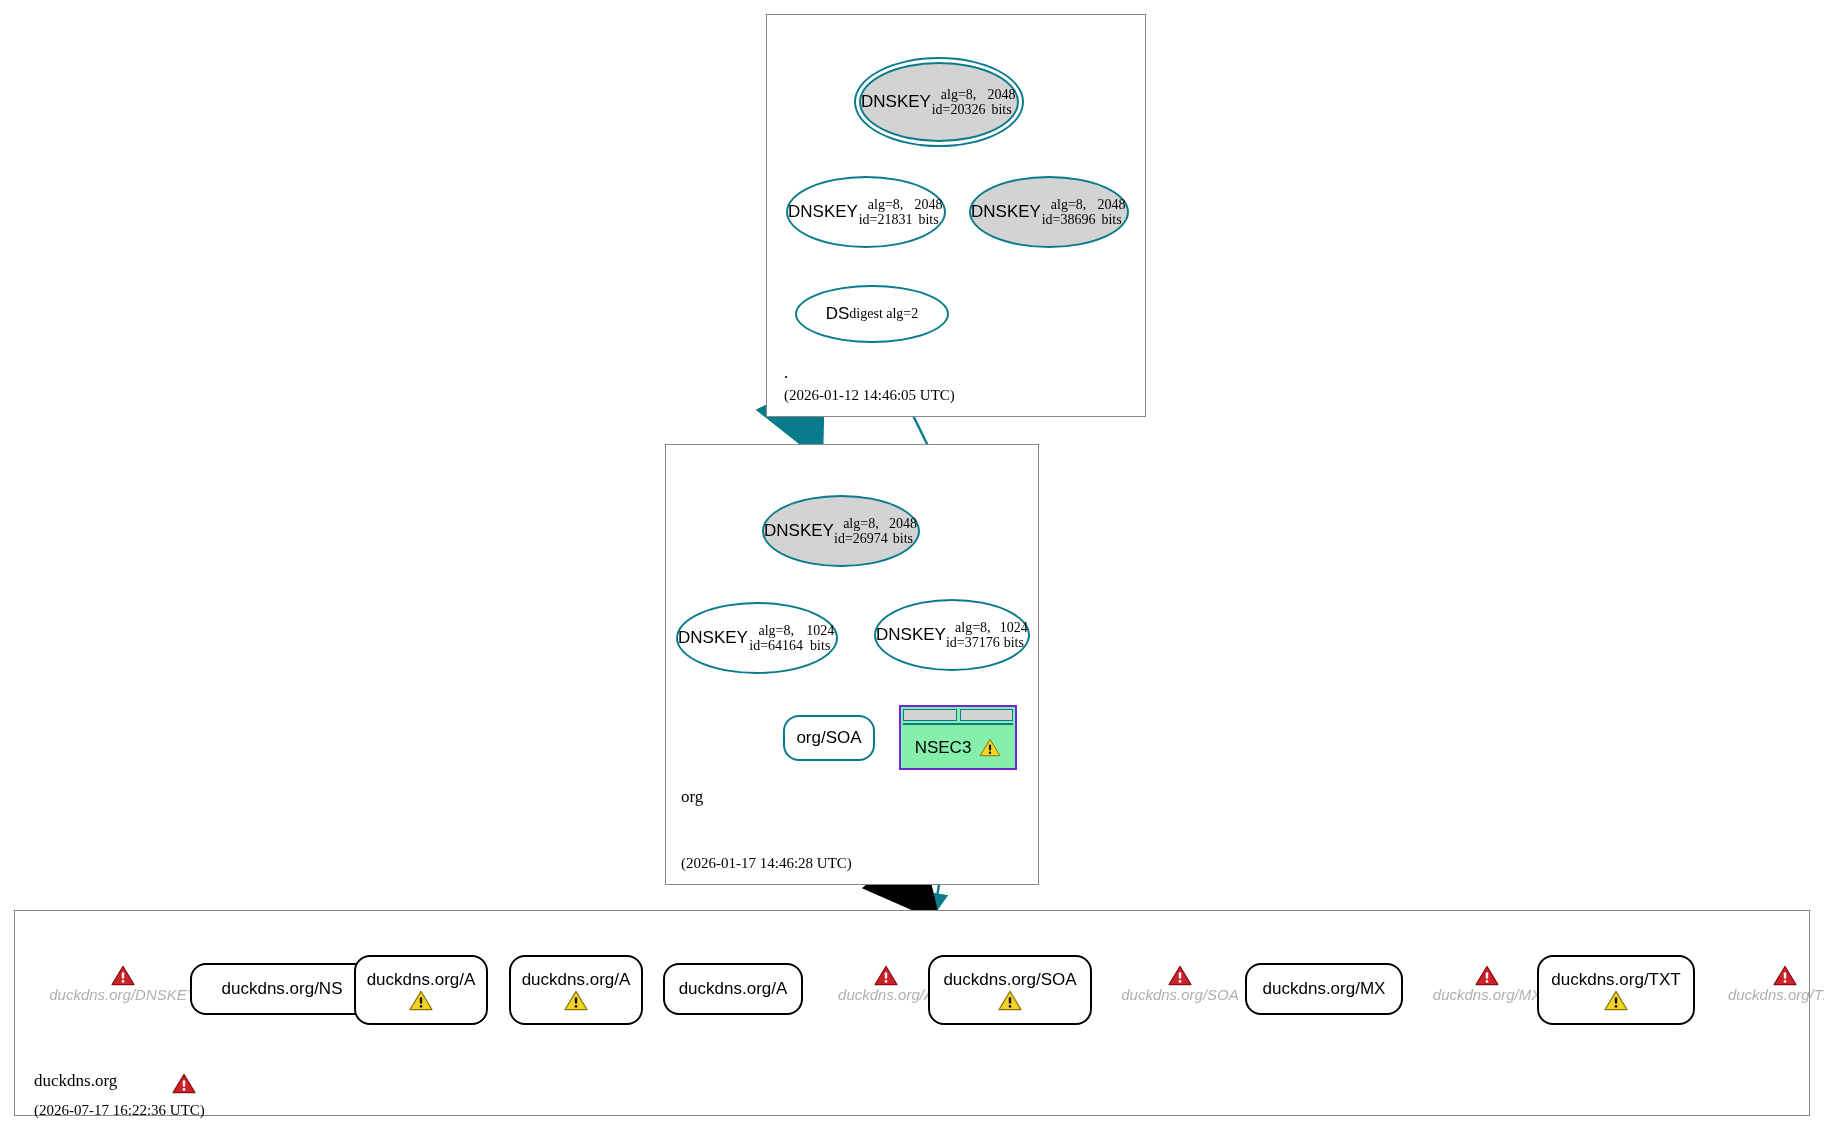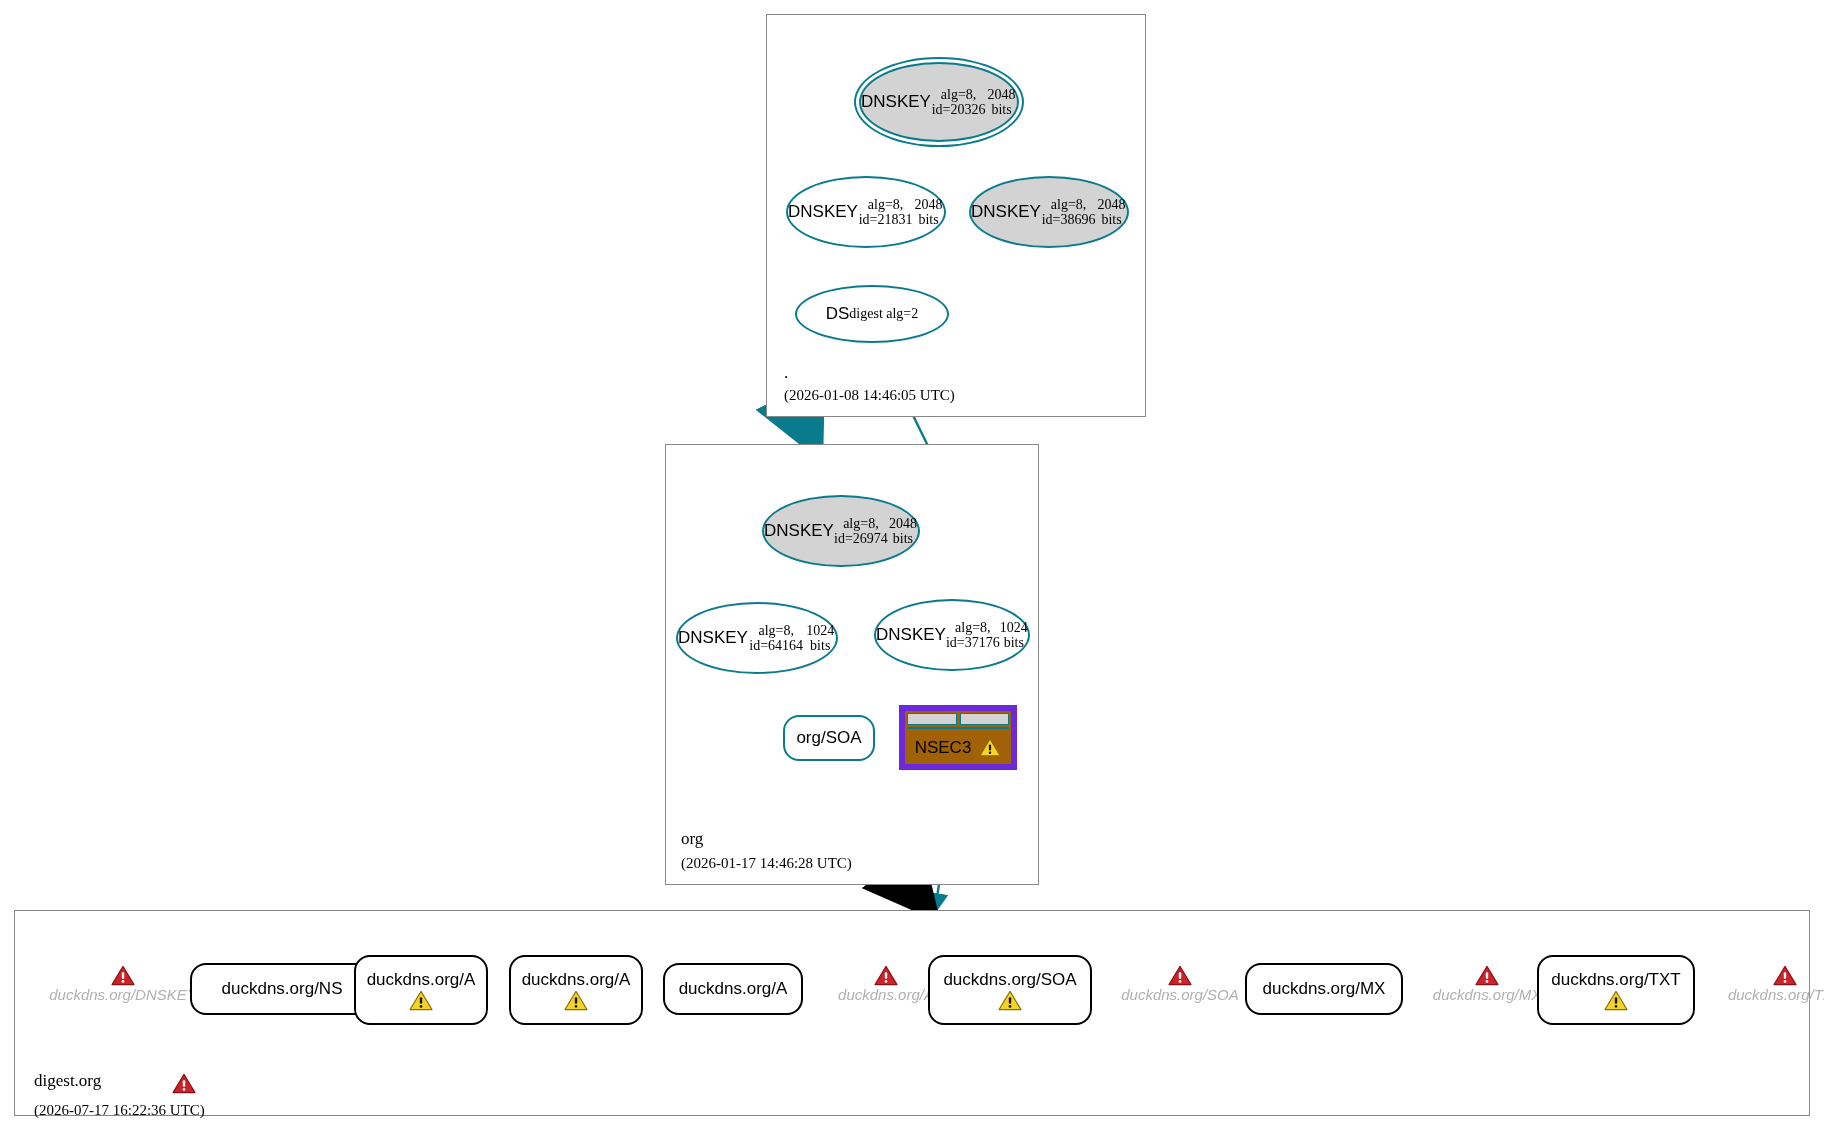--- a/index.html
+++ b/index.html
@@ -83,22 +83,22 @@
     font-size: 17px;
     color: #000000;
     white-space: nowrap;
   }
   .node-rr.blackborder { border-color: #000000; }
 
   
   .node-nsec3 {
     position: absolute;
     box-sizing: border-box;
-    background: #a16207;
-    border: 6px solid #6d28d9;
+    background: #86efac;
+    border: 2px solid #6d28d9;
   }
   .nsec3-head {
     display: flex;
     height: 14px;
     gap: 3px;
     padding: 2px 2px 0 2px;
     box-sizing: border-box;
   }
   .nsec3-cell {
     flex: 1;
@@ -186,21 +186,21 @@
     </g>
 
     <g fill="none" stroke="#000000" stroke-width="11">
       <path d="M905,880 L930,910" marker-end="url(#ah-black)"></path>
     </g>
   </svg>
 
   <div class="zone-box" style="left:766px; top:14px; width:380px; height:403px;"></div>
 
   <div class="zone-label zone-name" style="left:784px; top:363px;">.</div>
-  <div class="zone-label zone-time" style="left:784px; top:387px;">(2026-01-08 14:46:05 UTC)</div>
+  <div class="zone-label zone-time" style="left:784px; top:387px;">(2026-01-12 14:46:05 UTC)</div>
 
   <div class="node-ell filled sep" style="left:859px; top:62px; width:160px; height:80px;">
     <span class="n-title">DNSKEY</span>
     <span class="n-sub">alg=8, id=20326</span>
     <span class="n-sub">2048 bits</span>
   </div>
 
   <div class="node-ell" style="left:786px; top:176px; width:160px; height:72px;">
     <span class="n-title">DNSKEY</span>
     <span class="n-sub">alg=8, id=21831</span>
@@ -213,21 +213,21 @@
     <span class="n-sub">2048 bits</span>
   </div>
 
   <div class="node-ell" style="left:795px; top:285px; width:154px; height:58px;">
     <span class="n-title">DS</span>
     <span class="n-sub">digest alg=2</span>
   </div>
 
   <div class="zone-box" style="left:665px; top:444px; width:374px; height:441px;"></div>
 
-  <div class="zone-label zone-name" style="left:681px; top:829px;">org</div>
+  <div class="zone-label zone-name" style="left:681px; top:787px;">org</div>
   <div class="zone-label zone-time" style="left:681px; top:855px;">(2026-01-17 14:46:28 UTC)</div>
 
   <div class="node-ell filled" style="left:762px; top:495px; width:158px; height:72px;">
     <span class="n-title">DNSKEY</span>
     <span class="n-sub">alg=8, id=26974</span>
     <span class="n-sub">2048 bits</span>
   </div>
 
   <div class="node-ell" style="left:676px; top:602px; width:162px; height:72px;">
     <span class="n-title">DNSKEY</span>
@@ -255,21 +255,21 @@
       <svg class="ico ico-warn-sm" viewBox="0 0 24 21">
         <path d="M12 1.4 L23 19.6 L1 19.6 Z" fill="#f5d328" stroke="#8a7200" stroke-width="1.1" stroke-linejoin="round"></path>
         <rect x="10.8" y="7.2" width="2.4" height="6.6" rx="1.1" fill="#1a1a1a"></rect>
         <circle cx="12" cy="16.4" r="1.35" fill="#1a1a1a"></circle>
       </svg>
     </div>
   </div>
 
   <div class="zone-box" style="left:14px; top:910px; width:1796px; height:206px;"></div>
 
-  <div class="zone-label zone-name" style="left:34px; top:1071px;">digest.org</div>
+  <div class="zone-label zone-name" style="left:34px; top:1071px;">duckdns.org</div>
   <svg class="ico ico-err" viewBox="0 0 24 21" style="position:absolute; left:172px; top:1073px;">
     <path d="M12 1.4 L23 19.6 L1 19.6 Z" fill="#cc2229" stroke="#8a0f14" stroke-width="1.1" stroke-linejoin="round"></path>
     <rect x="10.8" y="7.2" width="2.4" height="6.6" rx="1.1" fill="#ffffff"></rect>
     <circle cx="12" cy="16.4" r="1.35" fill="#ffffff"></circle>
   </svg>
   <div class="zone-label zone-time" style="left:34px; top:1102px;">(2026-07-17 16:22:36 UTC)</div>
 
   <div class="node-ghost" style="left:28px; top:965px; width:190px;">
     <svg class="ico ico-err" viewBox="0 0 24 21">
       <path d="M12 1.4 L23 19.6 L1 19.6 Z" fill="#cc2229" stroke="#8a0f14" stroke-width="1.1" stroke-linejoin="round"></path>

